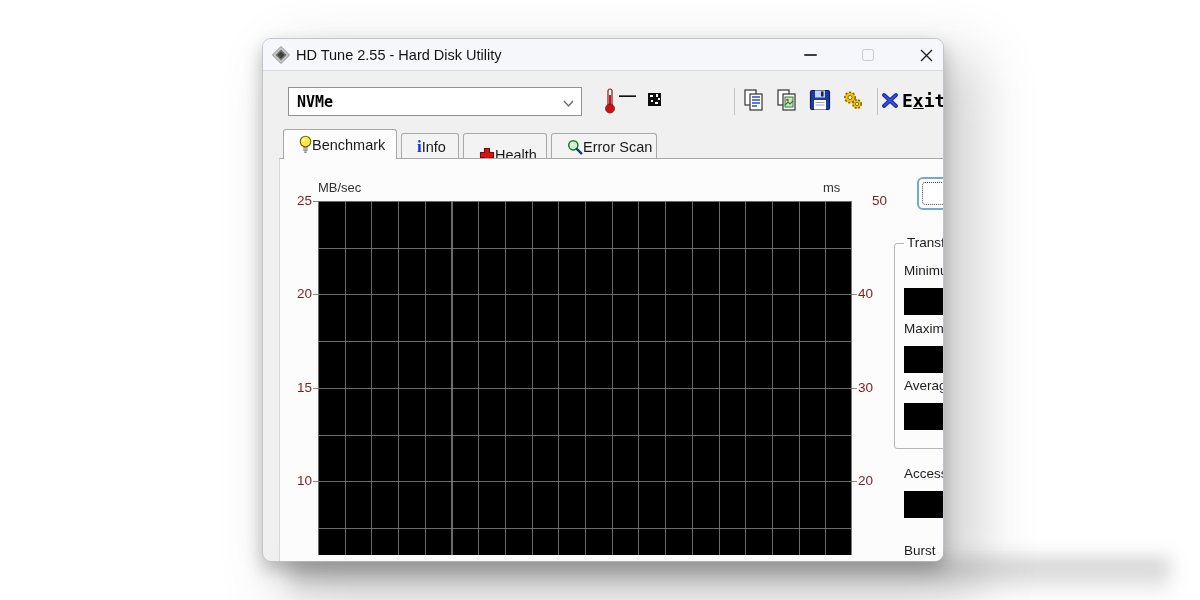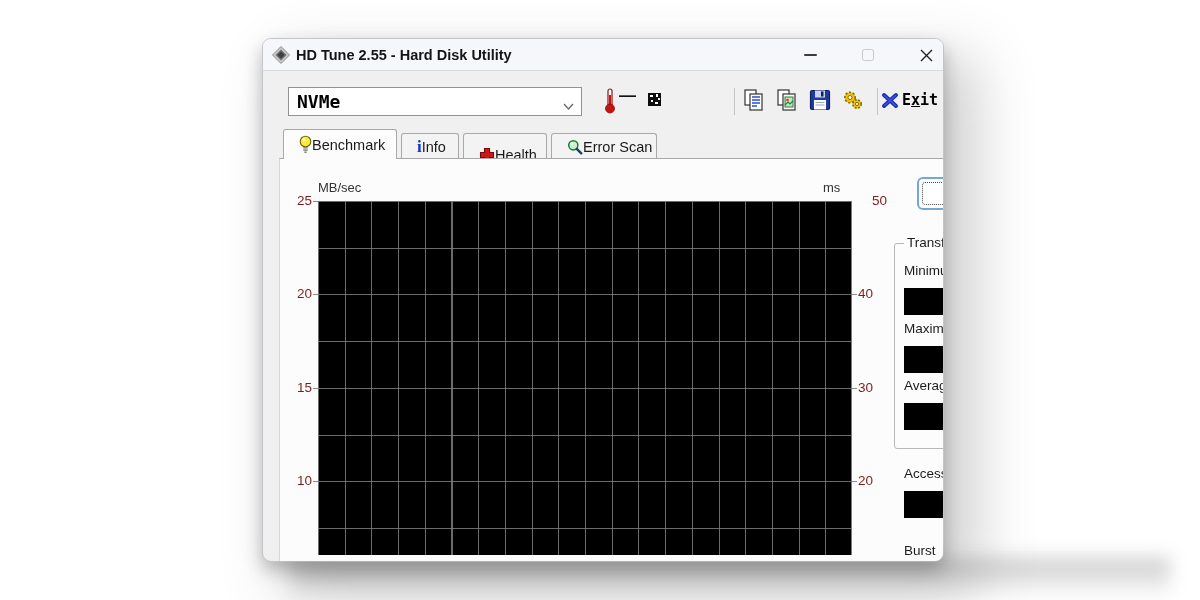--- a/index.html
+++ b/index.html
@@ -15,48 +15,48 @@
     box-shadow: 0 8px 18px rgba(0,0,0,.25), 26px 26px 55px 8px rgba(90,90,90,.28);
   }
   .floor-shadow {
     position:absolute; left:290px; top:558px; width:880px; height:40px;
     background:linear-gradient(to bottom, rgba(70,70,70,.30), rgba(120,120,120,0));
     filter:blur(9px); pointer-events:none;
   }
 
   
   .titlebar { position:absolute; left:0; top:0; right:0; height:32px;
-    background:#f5f7fa; border-bottom:1px solid #d9dcdf;font-weight:bold; }
+    background:#f5f7fa; border-bottom:1px solid #d9dcdf; }
   .app-icon { position:absolute; left:9px; top:7px; width:18px; height:18px; }
   .title { position:absolute; left:33px; top:0; height:32px; line-height:32px;
     font-size:14.5px; color:#141414; white-space:nowrap; }
   .winbtn { position:absolute; top:4px; width:26px; height:24px; border:none;
     background:transparent; display:flex; align-items:center; justify-content:center; cursor:pointer; }
   .winbtn.min  { left:534px; }
   .winbtn.max  { left:592px; }
   .winbtn.close{ left:650px; }
   .minbar { width:13px; height:2px; background:#3c3c3c; border-radius:1px; }
   .maxbox { width:12px; height:12px; border:1.6px solid #c4cad3; border-radius:2.5px; }
 
   
   .toolbar { position:absolute; left:0; top:33px; right:0; height:86px; background:#f0f0f0; }
   .combo { position:absolute; left:25px; top:15px; width:294px; height:29px;
     background:#ffffff; border:1px solid #8f9397; display:flex; align-items:center;
-    font-family:"DejaVu Sans Mono", monospace; font-weight:700; font-size:18px; color:#000;
+    font-family:"DejaVu Sans Mono", monospace; font-weight:700; font-size:15px; color:#000;
     cursor:pointer; }
   .combo .iface { margin-left:8px; }
   .combo .model { margin-left:18px; white-space:nowrap; }
   .combo .chev { position:absolute; right:6px; top:8px; }
   .vsep { position:absolute; top:16px; width:1px; height:27px; background:#c3c3c3; }
   .toolbtn { position:absolute; top:16px; width:26px; height:26px; border:none;
     background:transparent; cursor:pointer; }
   .temp-dash { position:absolute; left:356px; top:14px; font-size:17px; font-weight:700; color:#111; }
   .exit-btn { position:absolute; left:618px; top:15px; height:26px; border:none; background:transparent;
     display:flex; align-items:center; gap:2px; cursor:pointer;
-    font-family:"DejaVu Sans Mono", monospace; font-weight:700; font-size:15px; color:#000; }
+    font-family:"DejaVu Sans Mono", monospace; font-weight:700; font-size:18px; color:#000; }
   .exit-btn .accel { text-decoration:underline; }
 
   
   .tab { position:absolute; display:flex; align-items:center; padding-left:15px;
     border:1px solid #a9a9a9; border-bottom:none; border-radius:3px 3px 0 0;
     font-size:14.5px; color:#1a1a1a; cursor:pointer; background:#f3f3f3; }
   .tab.active { left:20px; top:90px; width:114px; height:30px; background:#fcfcfc; z-index:3; }
   .tab.t-info { left:138px; top:94px; width:58px;  height:26px; }
   .tab.t-health { left:200px; top:94px; width:84px; height:42px; }
   .tab.t-scan { left:288px; top:94px; width:106px; height:26px; }

